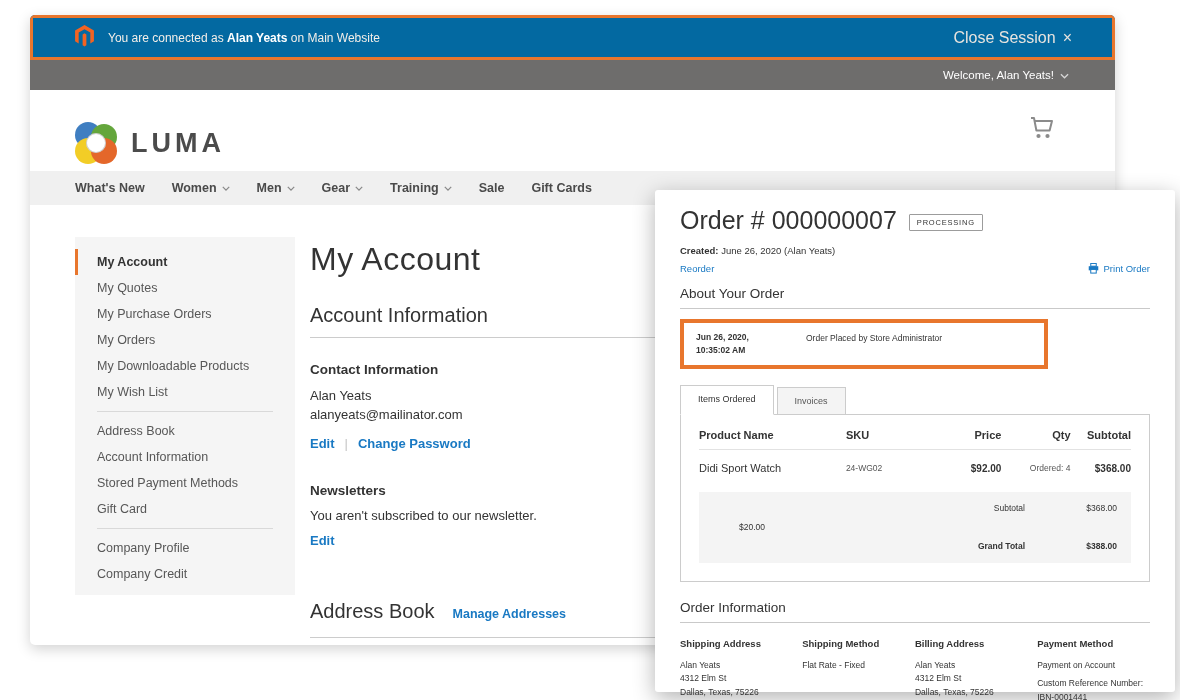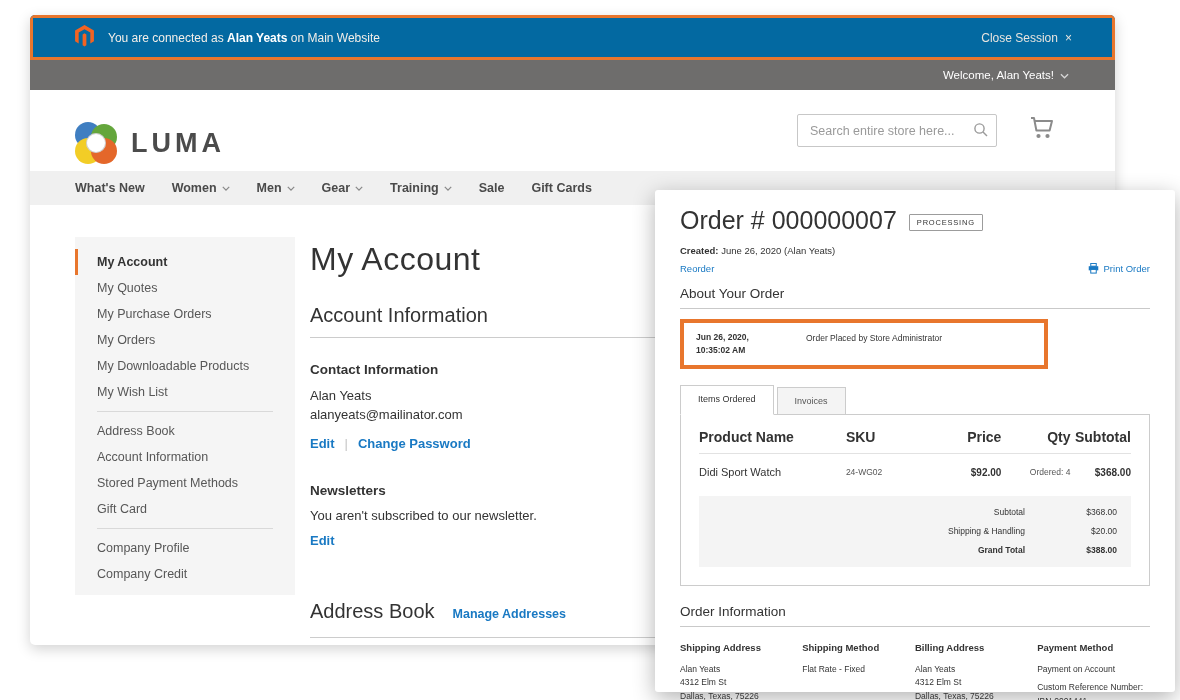--- a/index.html
+++ b/index.html
@@ -9,21 +9,21 @@
   
   .page-card { position:absolute; left:30px; top:15px; width:1085px; height:630px;
     background:#fff; border-radius:5px; box-shadow:0 4px 14px rgba(0,0,0,.18); overflow:hidden; }
 
   
   .admin-bar { position:absolute; left:0; top:0; width:100%; height:45px;
     background:#0369a1; border:3px solid #e8762d; display:flex; align-items:center; }
   .admin-bar .bar-left { display:flex; align-items:center; gap:14px; padding-left:42px; flex:1; }
   .admin-msg { color:#f4efe9; font-size:12px; }
   .admin-msg b { color:#fff; }
-  .close-session { color:#e8e4df; font-size:12px; padding-right:40px; display:flex; gap:7px; align-items:center; cursor:pointer; }
+  .close-session { color:#e8e4df; font-size:16px; padding-right:40px; display:flex; gap:7px; align-items:center; cursor:pointer; }
 
   
   .welcome-bar { position:absolute; left:0; top:45px; width:100%; height:30px; background:#6e6d6c;
     display:flex; align-items:center; justify-content:flex-end; padding-right:46px; gap:6px; }
   .welcome-bar span { color:#fff; font-size:11.5px; }
   .welcome-bar svg { margin-top:2px; }
 
   
   .site-header { position:absolute; left:0; top:75px; width:100%; height:81px; background:#fff; }
   .logo { position:absolute; left:44px; top:31px; display:flex; align-items:center; gap:13px; }
@@ -92,21 +92,21 @@
   .order-tabs { margin-top:16px; display:flex; position:relative; z-index:2; }
   .tab { font-size:9px; color:#555; padding:8px 17px; border:1px solid #ccc; cursor:pointer; }
   .tab.active { background:#fff; border-bottom:1px solid #fff; margin-bottom:-1px; color:#333; }
   .tab.inactive { background:#f4f4f4; margin-left:3px; margin-top:2px; border-bottom:none; }
 
   .items-panel { border:1px solid #ccc; background:#fff; padding-top:14px; }
   .tbl { padding:0 18px; }
   .tbl-head, .tbl-row { display:flex; align-items:baseline; }
   .col-name { width:34%; } .col-sku { width:21%; } .col-price { width:15%; text-align:right; }
   .col-qty { width:16%; text-align:right; } .col-sub { width:14%; text-align:right; }
-  .tbl-head { font-size:14px; font-weight:700; color:#333; padding-bottom:8px; border-bottom:1px solid #e2e2e2; }
+  .tbl-head { font-size:11px; font-weight:700; color:#333; padding-bottom:8px; border-bottom:1px solid #e2e2e2; }
   .tbl-row { padding:12px 0 14px;align-items:center; }
   .tbl-row .col-name { font-size:11px; color:#333; }
   .tbl-row .col-sku { font-size:8.5px; color:#555; }
   .tbl-row .col-price, .tbl-row .col-sub { font-size:10px; font-weight:700; color:#333; }
   .tbl-row .col-qty { font-size:8.5px; color:#555; }
   .totals-box { margin:4px 18px 18px; background:#f4f4f4; padding:11px 14px 12px; }
   .tot-row { display:flex; align-items:baseline; margin-top:9px; }
   .tot-row:first-child { margin-top:0; }
   .tot-label { flex:1; text-align:right; font-size:8.5px; color:#333; padding-right:40px; }
   .tot-value { width:52px; text-align:right; font-size:8.5px; color:#333; }
@@ -152,29 +152,20 @@
     <div class="site-header">
       <div class="logo">
         <span class="luma-mark">
           <i class="c-blue"></i>
             <i class="c-green"></i>
             <i class="c-yellow"></i>
             <i class="c-orange"></i>
             <i class="c-core"></i>
         </span>
         <span class="logo-text">LUMA</span>
-      </div>
-      <div class="search-wrap">
-        <input type="text" placeholder="Search entire store here..." style="">
-        <span class="mag">
-          <svg width="16" height="16" viewBox="0 0 16 16">
-              <circle cx="6.5" cy="6.5" r="4.6" fill="none" stroke="#9a9a9a" stroke-width="1.4"></circle>
-              <line x1="10" y1="10" x2="14" y2="14" stroke="#9a9a9a" stroke-width="1.4"></line>
-            </svg>
-        </span>
       </div>
       <span class="cart-btn">
         <svg width="26" height="24" viewBox="0 0 26 24">
           <path d="M2 2 h3 l2.4 12.5 h13.2 l2.4 -9.5 h-17" fill="none" stroke="#8b8b8b" stroke-width="2" stroke-linejoin="round"></path>
           <circle cx="9.5" cy="20" r="2.1" fill="#8b8b8b"></circle>
             <circle cx="18.5" cy="20" r="2.1" fill="#8b8b8b"></circle>
         </svg>
       </span>
     </div>
 
@@ -310,21 +301,20 @@
           <span class="col-qty">Ordered: 4</span>
           <span class="col-sub">$368.00</span>
         </div>
       </div>
       <div class="totals-box">
         <div class="tot-row">
           <span class="tot-label">Subtotal</span>
           <span class="tot-value">$368.00</span>
         </div>
         <div class="tot-row">
-          <span class="tot-label">Shipping &amp; Handling</span>
           <span class="tot-value">$20.00</span>
         </div>
         <div class="tot-row grand">
           <span class="tot-label">Grand Total</span>
           <span class="tot-value">$388.00</span>
         </div>
       </div>
     </div>
 
     <div class="order-sec-head info-head">Order Information</div>

